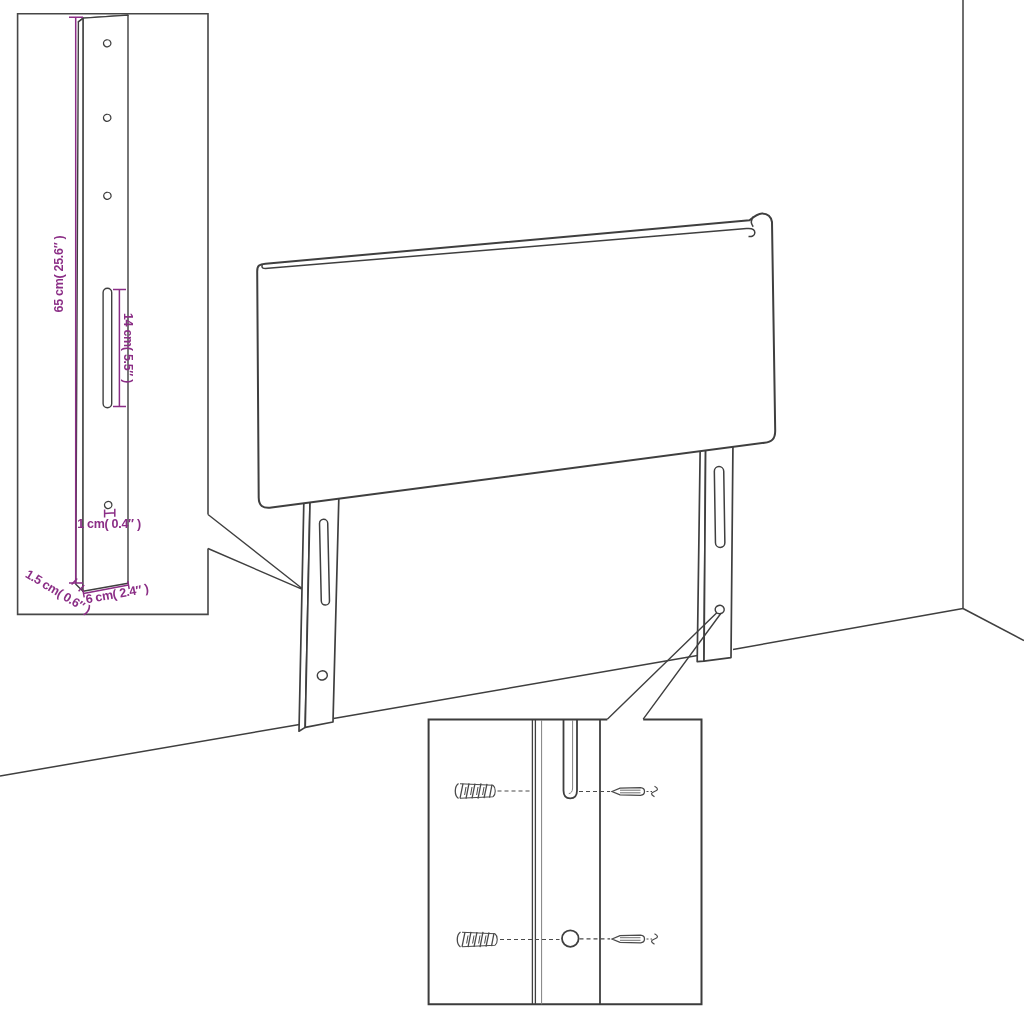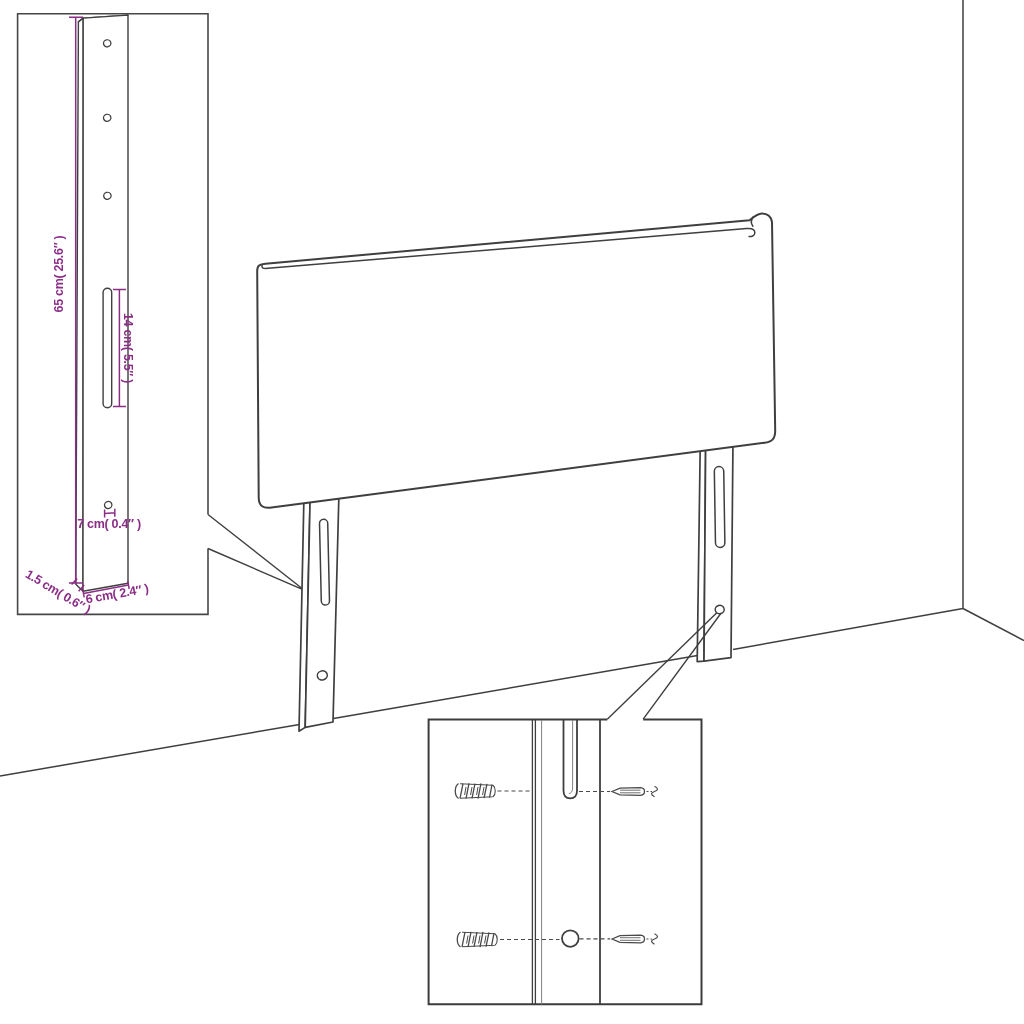--- a/index.html
+++ b/index.html
@@ -113,16 +113,16 @@
       <path class="hg" stroke-width="1.2" stroke-dasharray="4 3" d="M497.5,791 H531 M579,791.5 H610 M500,939.5 H559.5 M579.5,938.8 H610"></path>
       <use href="#plug" transform="translate(456,791)"></use>
       <use href="#plug" transform="translate(458,939.5)"></use>
       <use href="#screw" transform="translate(612,791.5)"></use>
       <use href="#screw" transform="translate(612,939)"></use>
     </g>
   </svg>
 
   <span class="dim-label rot-ccw" style="left:59px;top:274px;">65 cm( 25.6″ )</span>
   <span class="dim-label rot-cw" style="left:128px;top:348px;">14 cm( 5.5″ )</span>
-  <span class="dim-label" style="left:109px;top:524px;">7 cm( 0.4″ )</span>
+  <span class="dim-label" style="left:109px;top:524px;">1 cm( 0.4″ )</span>
   <span class="dim-label rot-d31" style="left:58px;top:592px;">1.5 cm( 0.6″ )</span>
   <span class="dim-label rot-n10" style="left:117px;top:594px;">6 cm( 2.4″ )</span>
 </div>
 
 </body></html>

